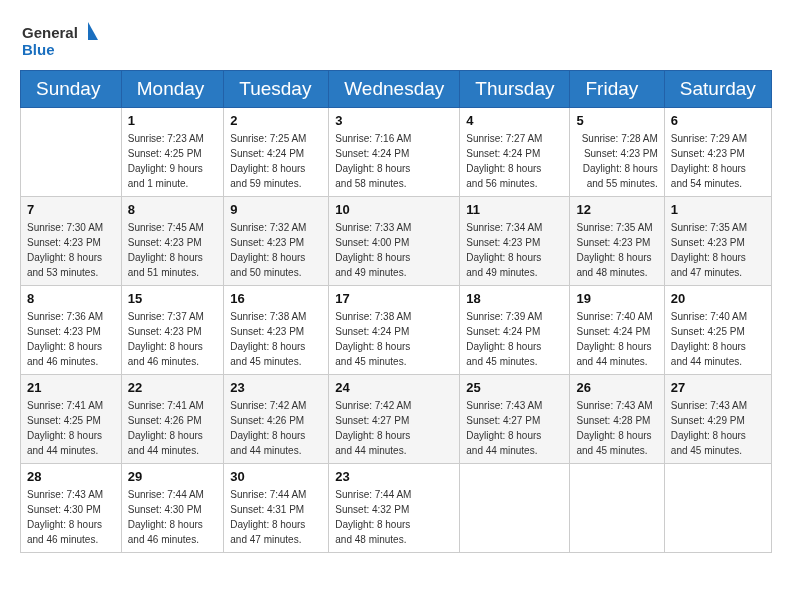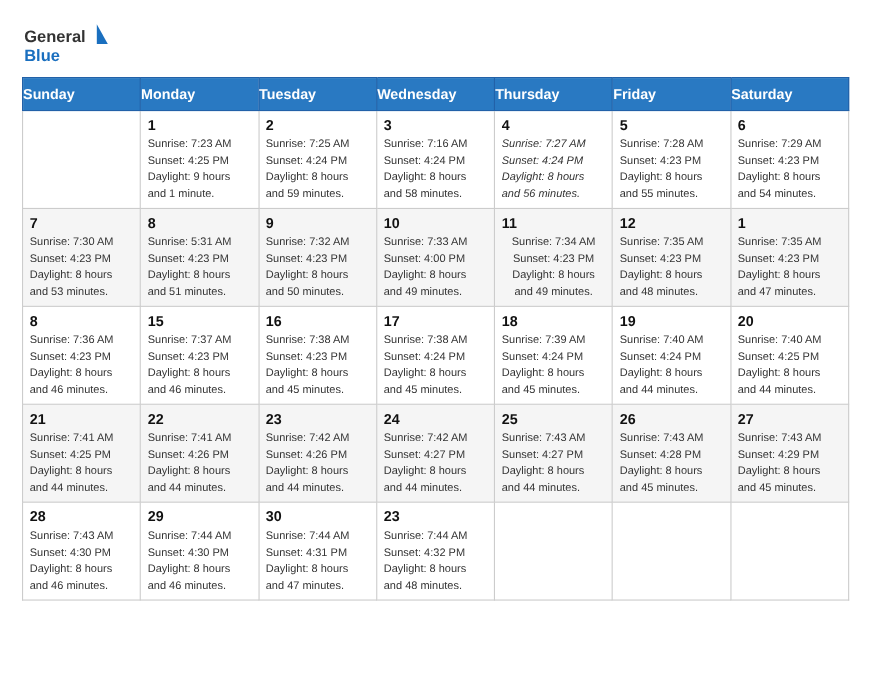--- a/index.html
+++ b/index.html
@@ -40,23 +40,23 @@
       margin-top: 2px;
     }
     .calendar {
       width: 100%;
       border-collapse: collapse;
       border: 1px solid #ccc;
     }
     .calendar th {
       background-color: #2979c2;
       color: #fff;
-      font-size: 13px;
-      font-weight: bold;
-      padding: 7px 0;
+      font-size: 19px;
+      font-weight: normal;
+      padding: 7px 15px;
       text-align: left;
       border: 1px solid #2261a8;
     }
     .calendar td {
       border: 1px solid #ccc;
       vertical-align: top;
       padding: 5px 6px;
       width: calc(100%/7);
       min-height: 80px;
       font-size: 11px;
@@ -129,28 +129,28 @@
         </td>
         <td>
           <div class="day-number">3</div>
           <div class="day-info" style="white-space: pre-line;">Sunrise: 7:16 AM
 Sunset: 4:24 PM
 Daylight: 8 hours
 and 58 minutes.</div>
         </td>
         <td>
           <div class="day-number">4</div>
-          <div class="day-info" style="white-space: pre-line; font-style: italic;">Sunrise: 7:27 AM
+          <div class="day-info" style="white-space: pre-line;">Sunrise: 7:27 AM
 Sunset: 4:24 PM
 Daylight: 8 hours
 and 56 minutes.</div>
         </td>
         <td>
           <div class="day-number">5</div>
-          <div class="day-info" style="white-space: pre-line;">Sunrise: 7:28 AM
+          <div class="day-info" style="white-space: pre-line; text-align: right;">Sunrise: 7:28 AM
 Sunset: 4:23 PM
 Daylight: 8 hours
 and 55 minutes.</div>
         </td>
         <td>
           <div class="day-number">6</div>
           <div class="day-info" style="white-space: pre-line;">Sunrise: 7:29 AM
 Sunset: 4:23 PM
 Daylight: 8 hours
 and 54 minutes.</div>
@@ -159,42 +159,42 @@
       <tr>
         <td>
           <div class="day-number">7</div>
           <div class="day-info" style="white-space: pre-line;">Sunrise: 7:30 AM
 Sunset: 4:23 PM
 Daylight: 8 hours
 and 53 minutes.</div>
         </td>
         <td>
           <div class="day-number">8</div>
-          <div class="day-info" style="white-space: pre-line;">Sunrise: 5:31 AM
+          <div class="day-info" style="white-space: pre-line;">Sunrise: 7:45 AM
 Sunset: 4:23 PM
 Daylight: 8 hours
 and 51 minutes.</div>
         </td>
         <td>
           <div class="day-number">9</div>
           <div class="day-info" style="white-space: pre-line;">Sunrise: 7:32 AM
 Sunset: 4:23 PM
 Daylight: 8 hours
 and 50 minutes.</div>
         </td>
         <td>
           <div class="day-number">10</div>
           <div class="day-info" style="white-space: pre-line;">Sunrise: 7:33 AM
 Sunset: 4:00 PM
 Daylight: 8 hours
 and 49 minutes.</div>
         </td>
         <td>
           <div class="day-number">11</div>
-          <div class="day-info" style="white-space: pre-line; text-align: center;">Sunrise: 7:34 AM
+          <div class="day-info" style="white-space: pre-line;">Sunrise: 7:34 AM
 Sunset: 4:23 PM
 Daylight: 8 hours
 and 49 minutes.</div>
         </td>
         <td>
           <div class="day-number">12</div>
           <div class="day-info" style="white-space: pre-line;">Sunrise: 7:35 AM
 Sunset: 4:23 PM
 Daylight: 8 hours
 and 48 minutes.</div>

